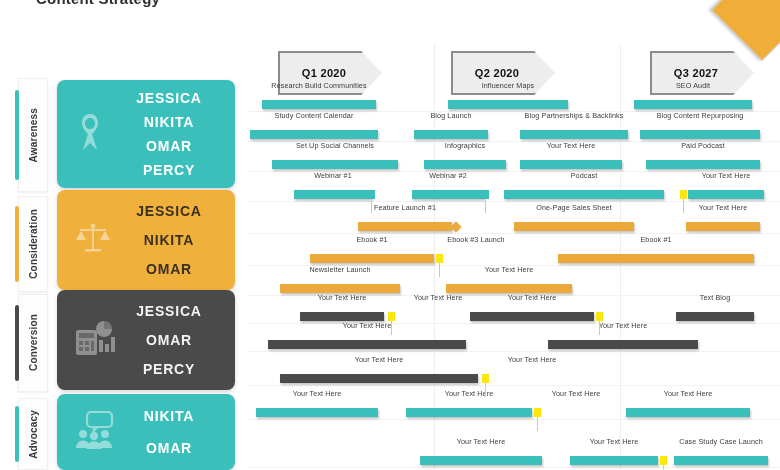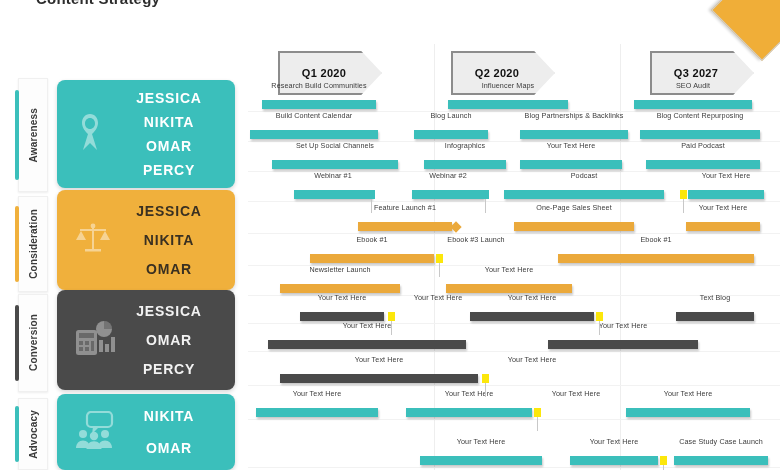--- a/index.html
+++ b/index.html
@@ -285,21 +285,21 @@
         </div>
         <div class="task" style="top: 56px; left: 200px; width: 120px;">
           <div class="lbl">Influencer Maps</div>
           <div class="bar teal" style="width: 120px;"></div>
         </div>
         <div class="task" style="top: 56px; left: 386px; width: 118px;">
           <div class="lbl">SEO Audit</div>
           <div class="bar teal" style="width: 118px;"></div>
         </div>
         <div class="task" style="top: 86px; left: 2px; width: 128px;">
-          <div class="lbl">Build Content Calendar</div>
+          <div class="lbl">Study Content Calendar</div>
           <div class="bar teal" style="width: 128px;"></div>
         </div>
         <div class="task" style="top: 86px; left: 166px; width: 74px;">
           <div class="lbl">Blog Launch</div>
           <div class="bar teal" style="width: 74px;"></div>
         </div>
         <div class="task" style="top: 86px; left: 272px; width: 108px;">
           <div class="lbl">Blog Partnerships &amp; Backlinks</div>
           <div class="bar teal" style="width: 108px;"></div>
         </div>

